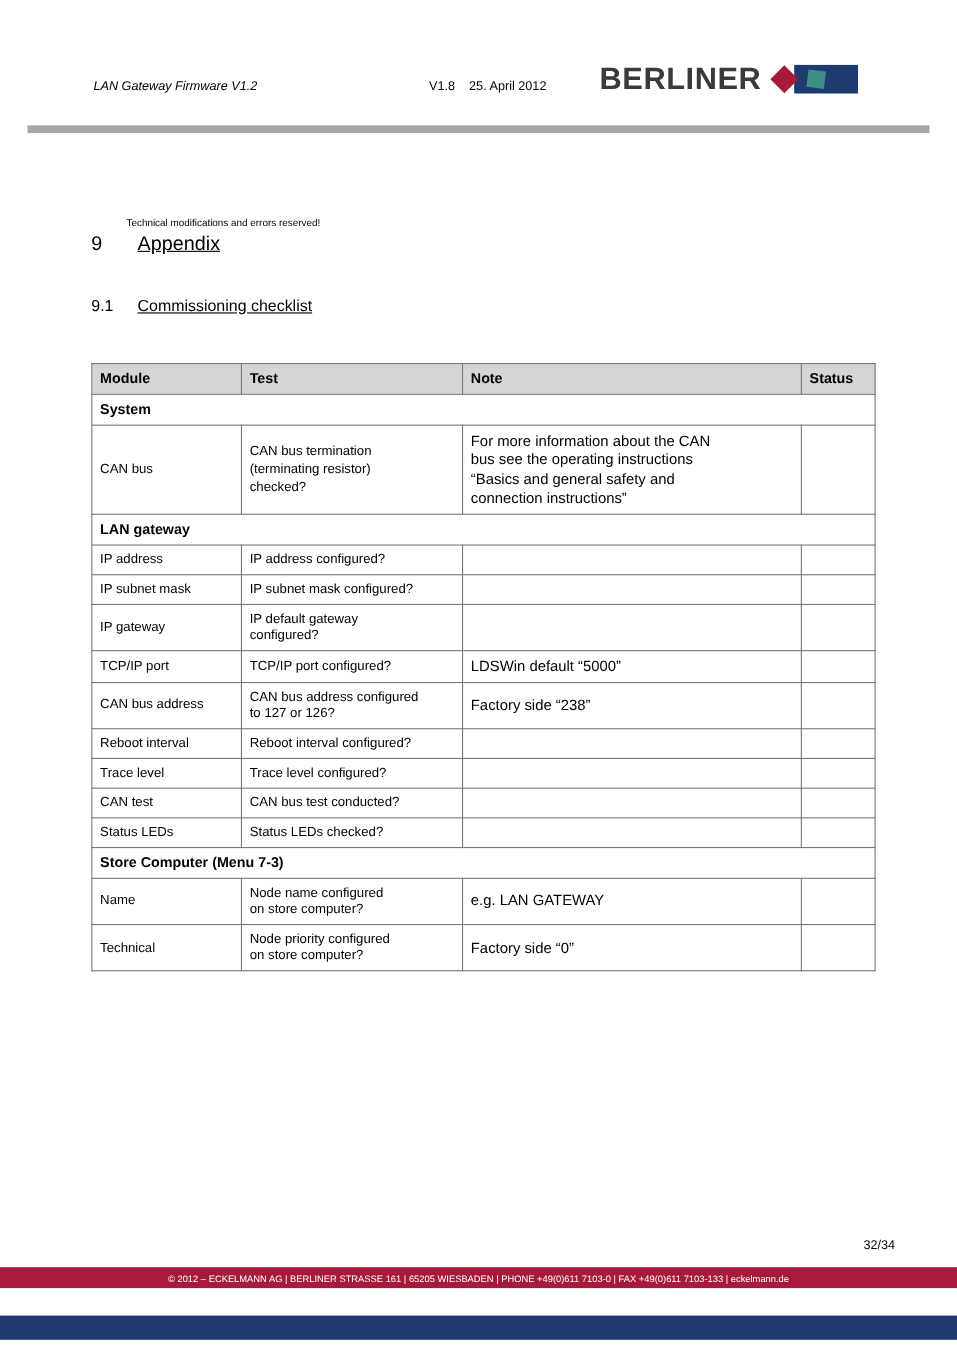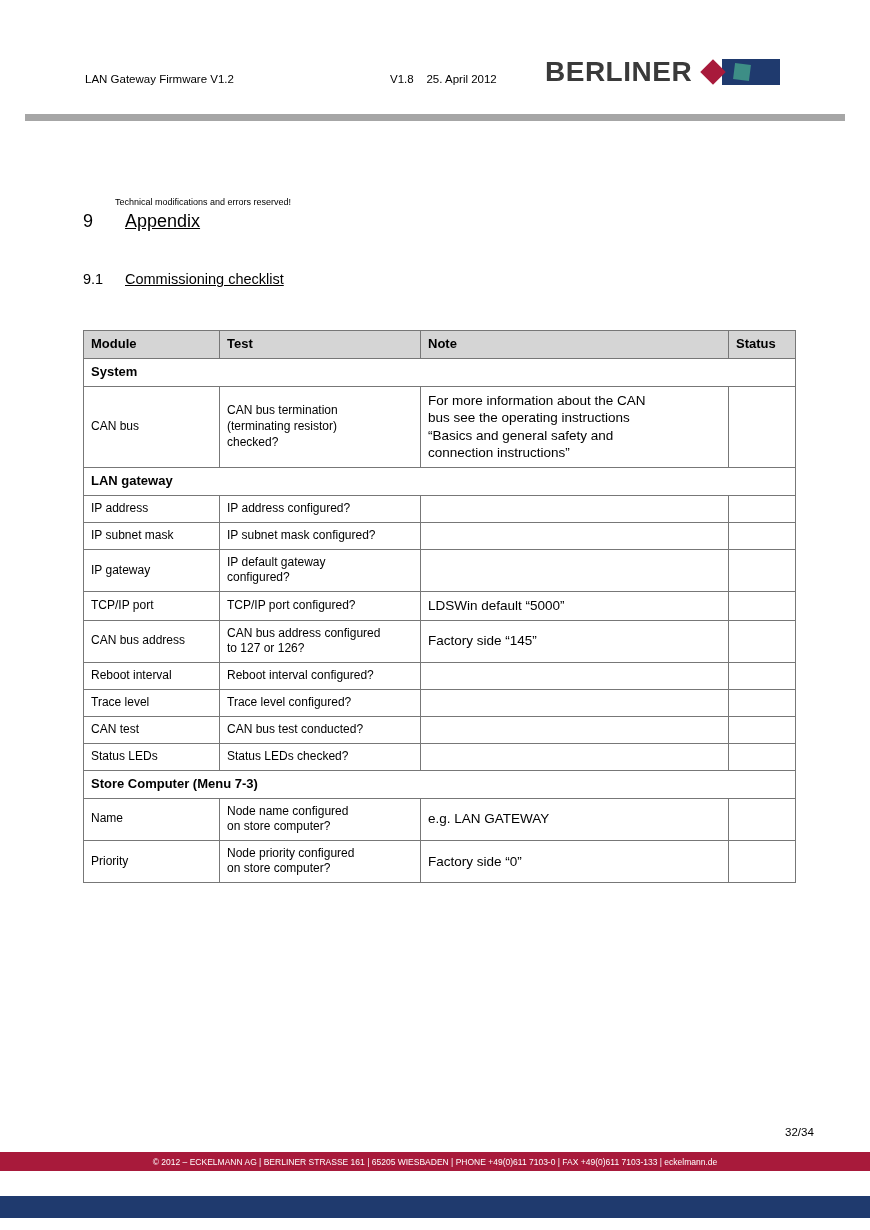--- a/index.html
+++ b/index.html
@@ -6,21 +6,21 @@
   html,body { width:870px; height:1230px; }
   body {
     background:#ffffff;
     font-family:"Liberation Sans", sans-serif;
     color:#000;
     position:relative;
     overflow:hidden;
   }
 
   
-  .doc-title   { position:absolute; left:85px;  top:73px; font-size:11.5px; }
+  .doc-title   { position:absolute; left:85px;  top:73px; font-size:11.5px;font-style:italic; }
   .doc-version { position:absolute; left:390px; top:73px; font-size:11.5px; white-space:pre; }
   .logo { position:absolute; left:545px; top:56px; display:flex; align-items:center; gap:8px; }
   .logo-text { font-size:28px; font-weight:bold; letter-spacing:0.5px; color:#3a3a3a; }
   .header-rule { position:absolute; top:114px; left:25px; width:820px; height:7px; background:#a6a6a6; }
 
   .notice { position:absolute; top:177px; left:115px; font-size:9px;margin-top:20px; }
 
   
   .h1 { position:absolute; top:211px; left:83px; font-size:18px; }
   .h1 .h-num { display:inline-block; width:42px; }
@@ -143,21 +143,21 @@
       <tr>
         <td class="module-cell">TCP/IP port</td>
         <td class="test-cell">TCP/IP port configured?</td>
         <td class="note-cell">LDSWin default “5000”</td>
         <td class="status-cell"></td>
       </tr>
       <tr>
         <td class="module-cell">CAN bus address</td>
         <td class="test-cell">CAN bus address configured
 to 127 or 126?</td>
-        <td class="note-cell">Factory side “145”</td>
+        <td class="note-cell">Factory side “238”</td>
         <td class="status-cell"></td>
       </tr>
       <tr>
         <td class="module-cell">Reboot interval</td>
         <td class="test-cell">Reboot interval configured?</td>
         <td class="note-cell"></td>
         <td class="status-cell"></td>
       </tr>
       <tr>
         <td class="module-cell">Trace level</td>
@@ -181,21 +181,21 @@
         <td colspan="4" class="section-cell">Store Computer (Menu 7-3)</td>
       </tr>
       <tr>
         <td class="module-cell">Name</td>
         <td class="test-cell">Node name configured
 on store computer?</td>
         <td class="note-cell">e.g. LAN GATEWAY</td>
         <td class="status-cell"></td>
       </tr>
       <tr>
-        <td class="module-cell">Priority</td>
+        <td class="module-cell">Technical</td>
         <td class="test-cell">Node priority configured
 on store computer?</td>
         <td class="note-cell">Factory side “0”</td>
         <td class="status-cell"></td>
       </tr>
     </tbody>
 </table>
 
 <div class="page-num">32/34</div>
 <div class="footer-bar" style="background: rgb(168, 26, 59);">

